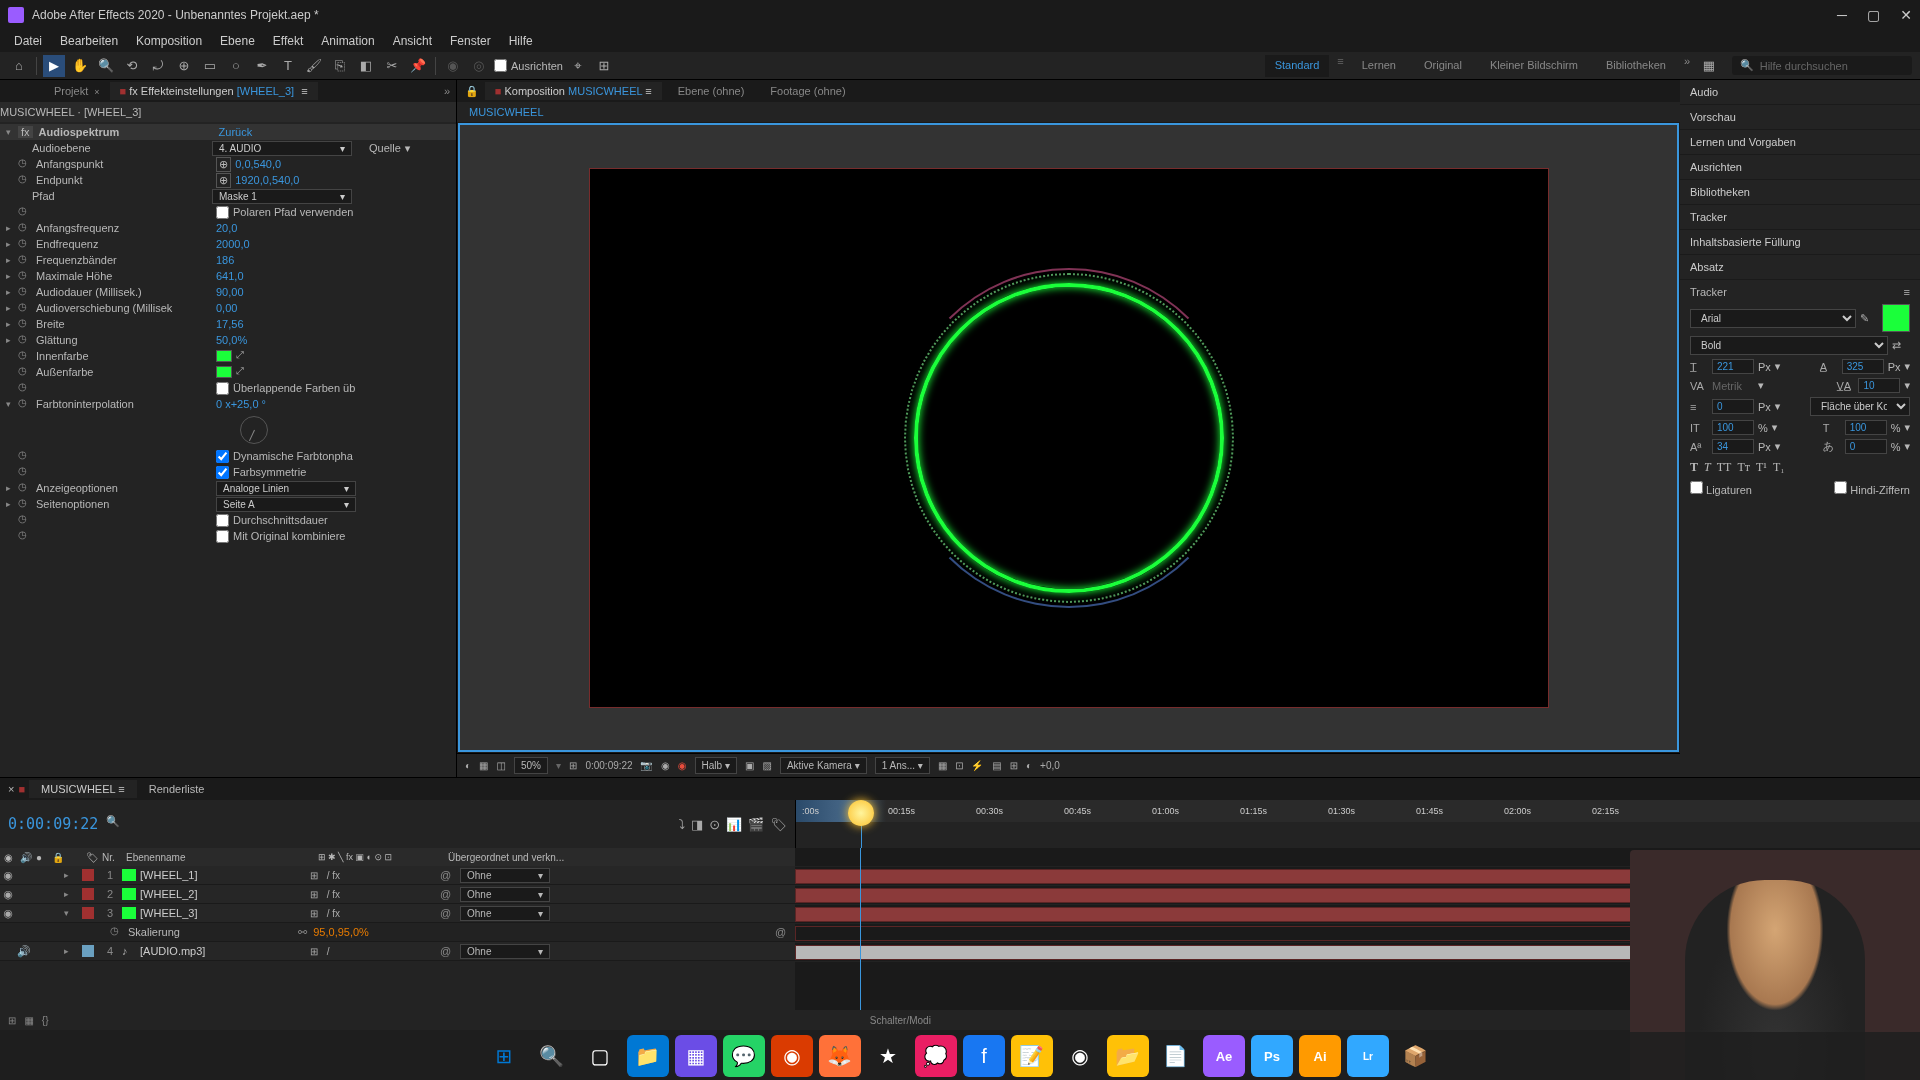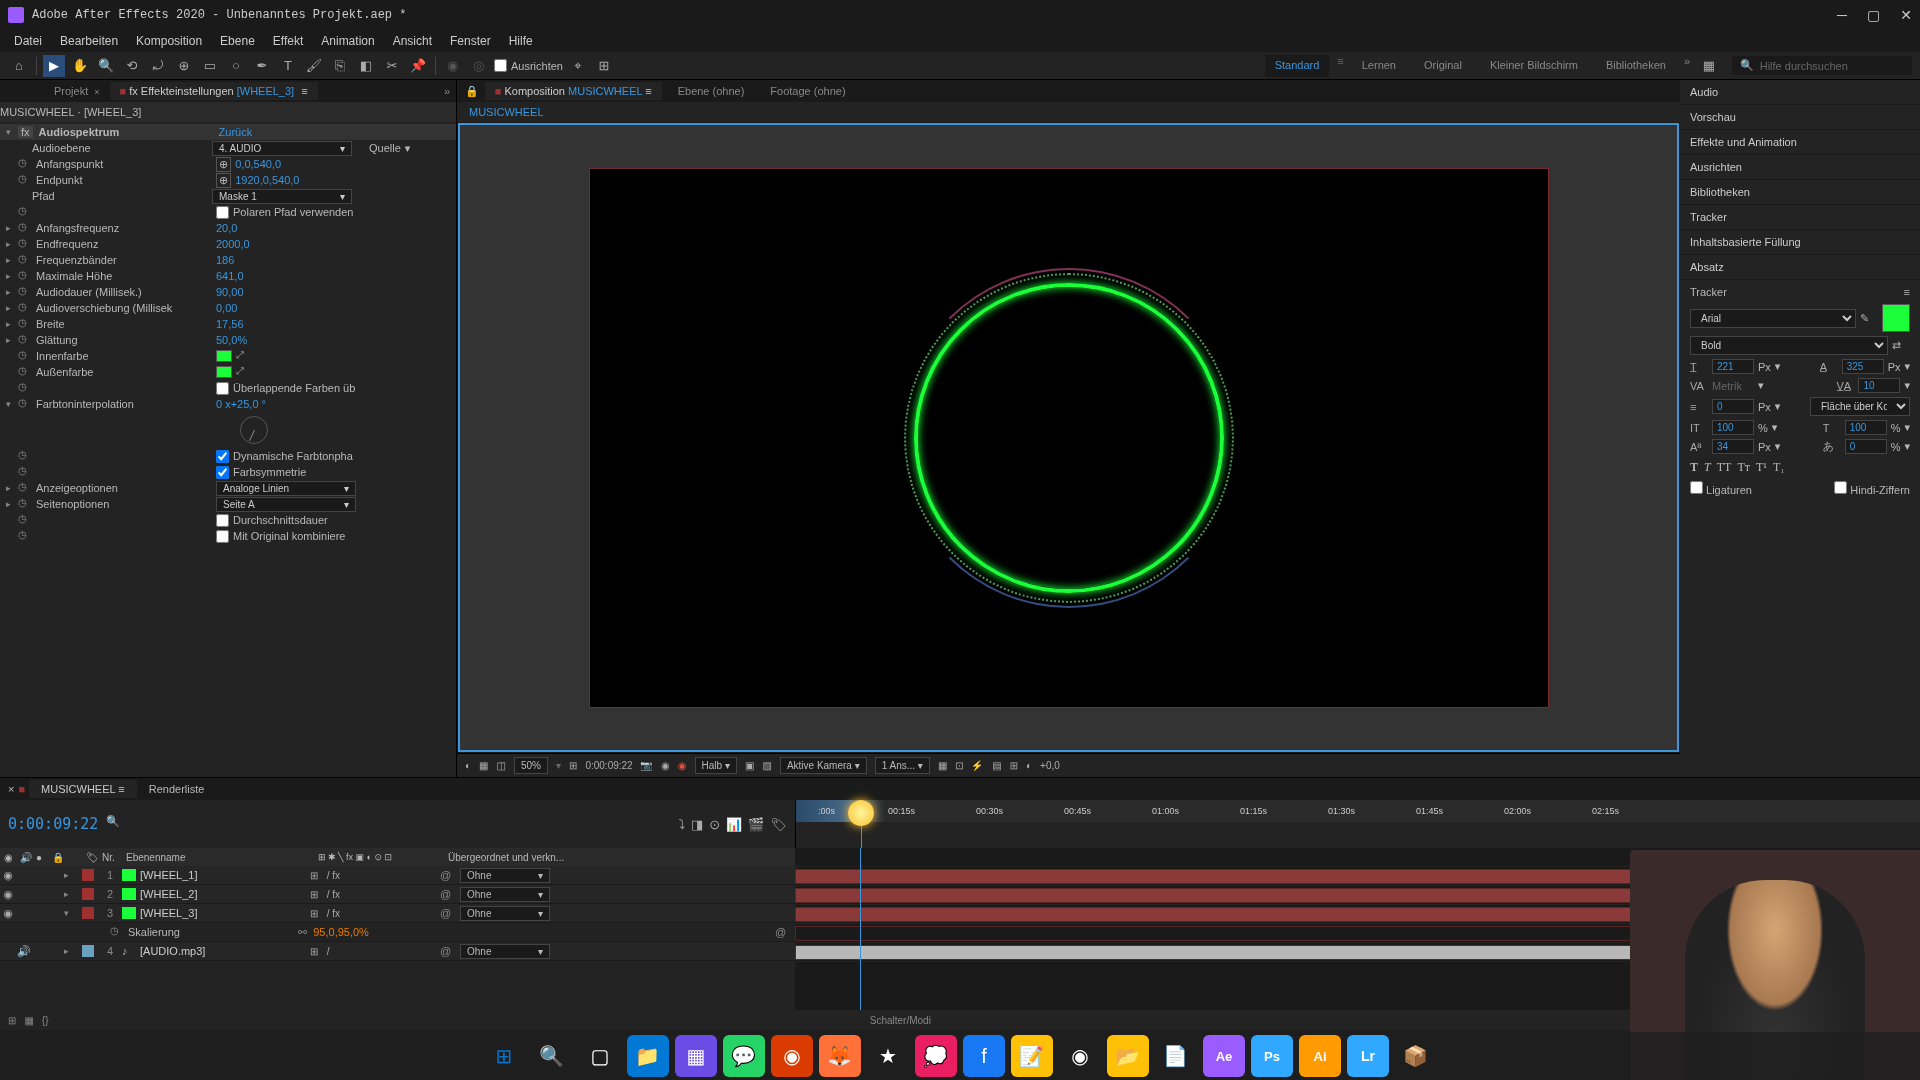--- a/index.html
+++ b/index.html
@@ -1,21 +1,21 @@
 <!DOCTYPE html>
 <html><head>
 <meta charset="utf-8">
 <style>
 * { box-sizing: border-box; margin: 0; padding: 0; font-family: 'Segoe UI', Tahoma, sans-serif; }
 body { background: #1e1e1e; color: #b8b8b8; font-size: 11px; overflow: hidden; width: 1920px; height: 1080px; position: relative; }
 
 
 .titlebar { height: 30px; background: #1a1a1a; display: flex; align-items: center; padding: 0 8px; color: #ccc; font-size: 12px; }
 .titlebar .ae-logo { width: 16px; height: 16px; background: #9a5cff; margin-right: 8px; border-radius: 2px; }
-.titlebar .title-text { flex: 1; font-family: Liberation Mono, monospace; }
+.titlebar .title-text { flex: 1; }
 .titlebar .win-controls { display: flex; gap: 20px; font-size: 14px; }
 .titlebar .win-controls span { cursor: pointer; }
 
 
 .menubar { height: 22px; background: #1a1a1a; display: flex; align-items: center; padding: 0 6px; gap: 2px; font-size: 12px; color: #ccc; }
 .menubar .menu-item { padding: 2px 8px; cursor: pointer; }
 
 
 .toolbar { height: 28px; background: #232323; display: flex; align-items: center; padding: 0 8px; gap: 4px; border-bottom: 1px solid #000; }
 .tool-icon { width: 22px; height: 22px; display: flex; align-items: center; justify-content: center; color: #aaa; cursor: pointer; font-size: 13px; }
@@ -444,21 +444,21 @@
       <span class="cf-item">▤</span>
       <span class="cf-item">⊞</span>
       <span class="cf-item">◐</span>
       <span class="cf-item blue-link">+0,0</span>
     </div>
   </div>
 
   <div class="right-panel">
     <div class="right-section">Audio</div>
     <div class="right-section">Vorschau</div>
-    <div class="right-section">Effekte und Animation</div>
+    <div class="right-section">Lernen und Vorgaben</div>
     <div class="right-section">Ausrichten</div>
     <div class="right-section">Bibliotheken</div>
     <div class="right-section">Tracker</div>
     <div class="right-section">Inhaltsbasierte Füllung</div>
     <div class="right-section">Absatz</div>
 
     <div class="char-panel">
       <div class="char-panel-header">
         <span>Tracker</span>
         <span>≡</span>
@@ -556,21 +556,21 @@
         <span>⤵</span>
         <span>◨</span>
         <span>⊙</span>
         <span>📊</span>
         <span>🎬</span>
         <span>🏷</span>
       </div>
     </div>
     <div class="tl-right-header">
       <div class="tl-ruler">
-        <span class="tl-tick" style="left:22px">:00s</span>
+        <span class="tl-tick" style="left:6px">:00s</span>
         <span class="tl-tick" style="left:92px">00:15s</span>
         <span class="tl-tick" style="left:180px">00:30s</span>
         <span class="tl-tick" style="left:268px">00:45s</span>
         <span class="tl-tick" style="left:356px">01:00s</span>
         <span class="tl-tick" style="left:444px">01:15s</span>
         <span class="tl-tick" style="left:532px">01:30s</span>
         <span class="tl-tick" style="left:620px">01:45s</span>
         <span class="tl-tick" style="left:708px">02:00s</span>
         <span class="tl-tick" style="left:796px">02:15s</span>
       </div>
@@ -720,15 +720,15 @@
   <div class="task-icon">★</div>
   <div class="task-icon" style="background:#e91e63">💭</div>
   <div class="task-icon" style="background:#1877f2">f</div>
   <div class="task-icon" style="background:#ffc107">📝</div>
   <div class="task-icon">◉</div>
   <div class="task-icon" style="background:#ffc107">📂</div>
   <div class="task-icon">📄</div>
   <div class="task-icon" style="background:#9a5cff;font-size:13px;font-weight:bold">Ae</div>
   <div class="task-icon" style="background:#31a8ff;font-size:13px;font-weight:bold">Ps</div>
   <div class="task-icon" style="background:#ff9a00;font-size:13px;font-weight:bold">Ai</div>
-  <div class="task-icon" style="background:#31a8ff;font-size:14px;font-weight:bold">Lr</div>
+  <div class="task-icon" style="background:#31a8ff;font-size:10px;font-weight:bold">Lr</div>
   <div class="task-icon">📦</div>
 </div>
 
 </body></html>

